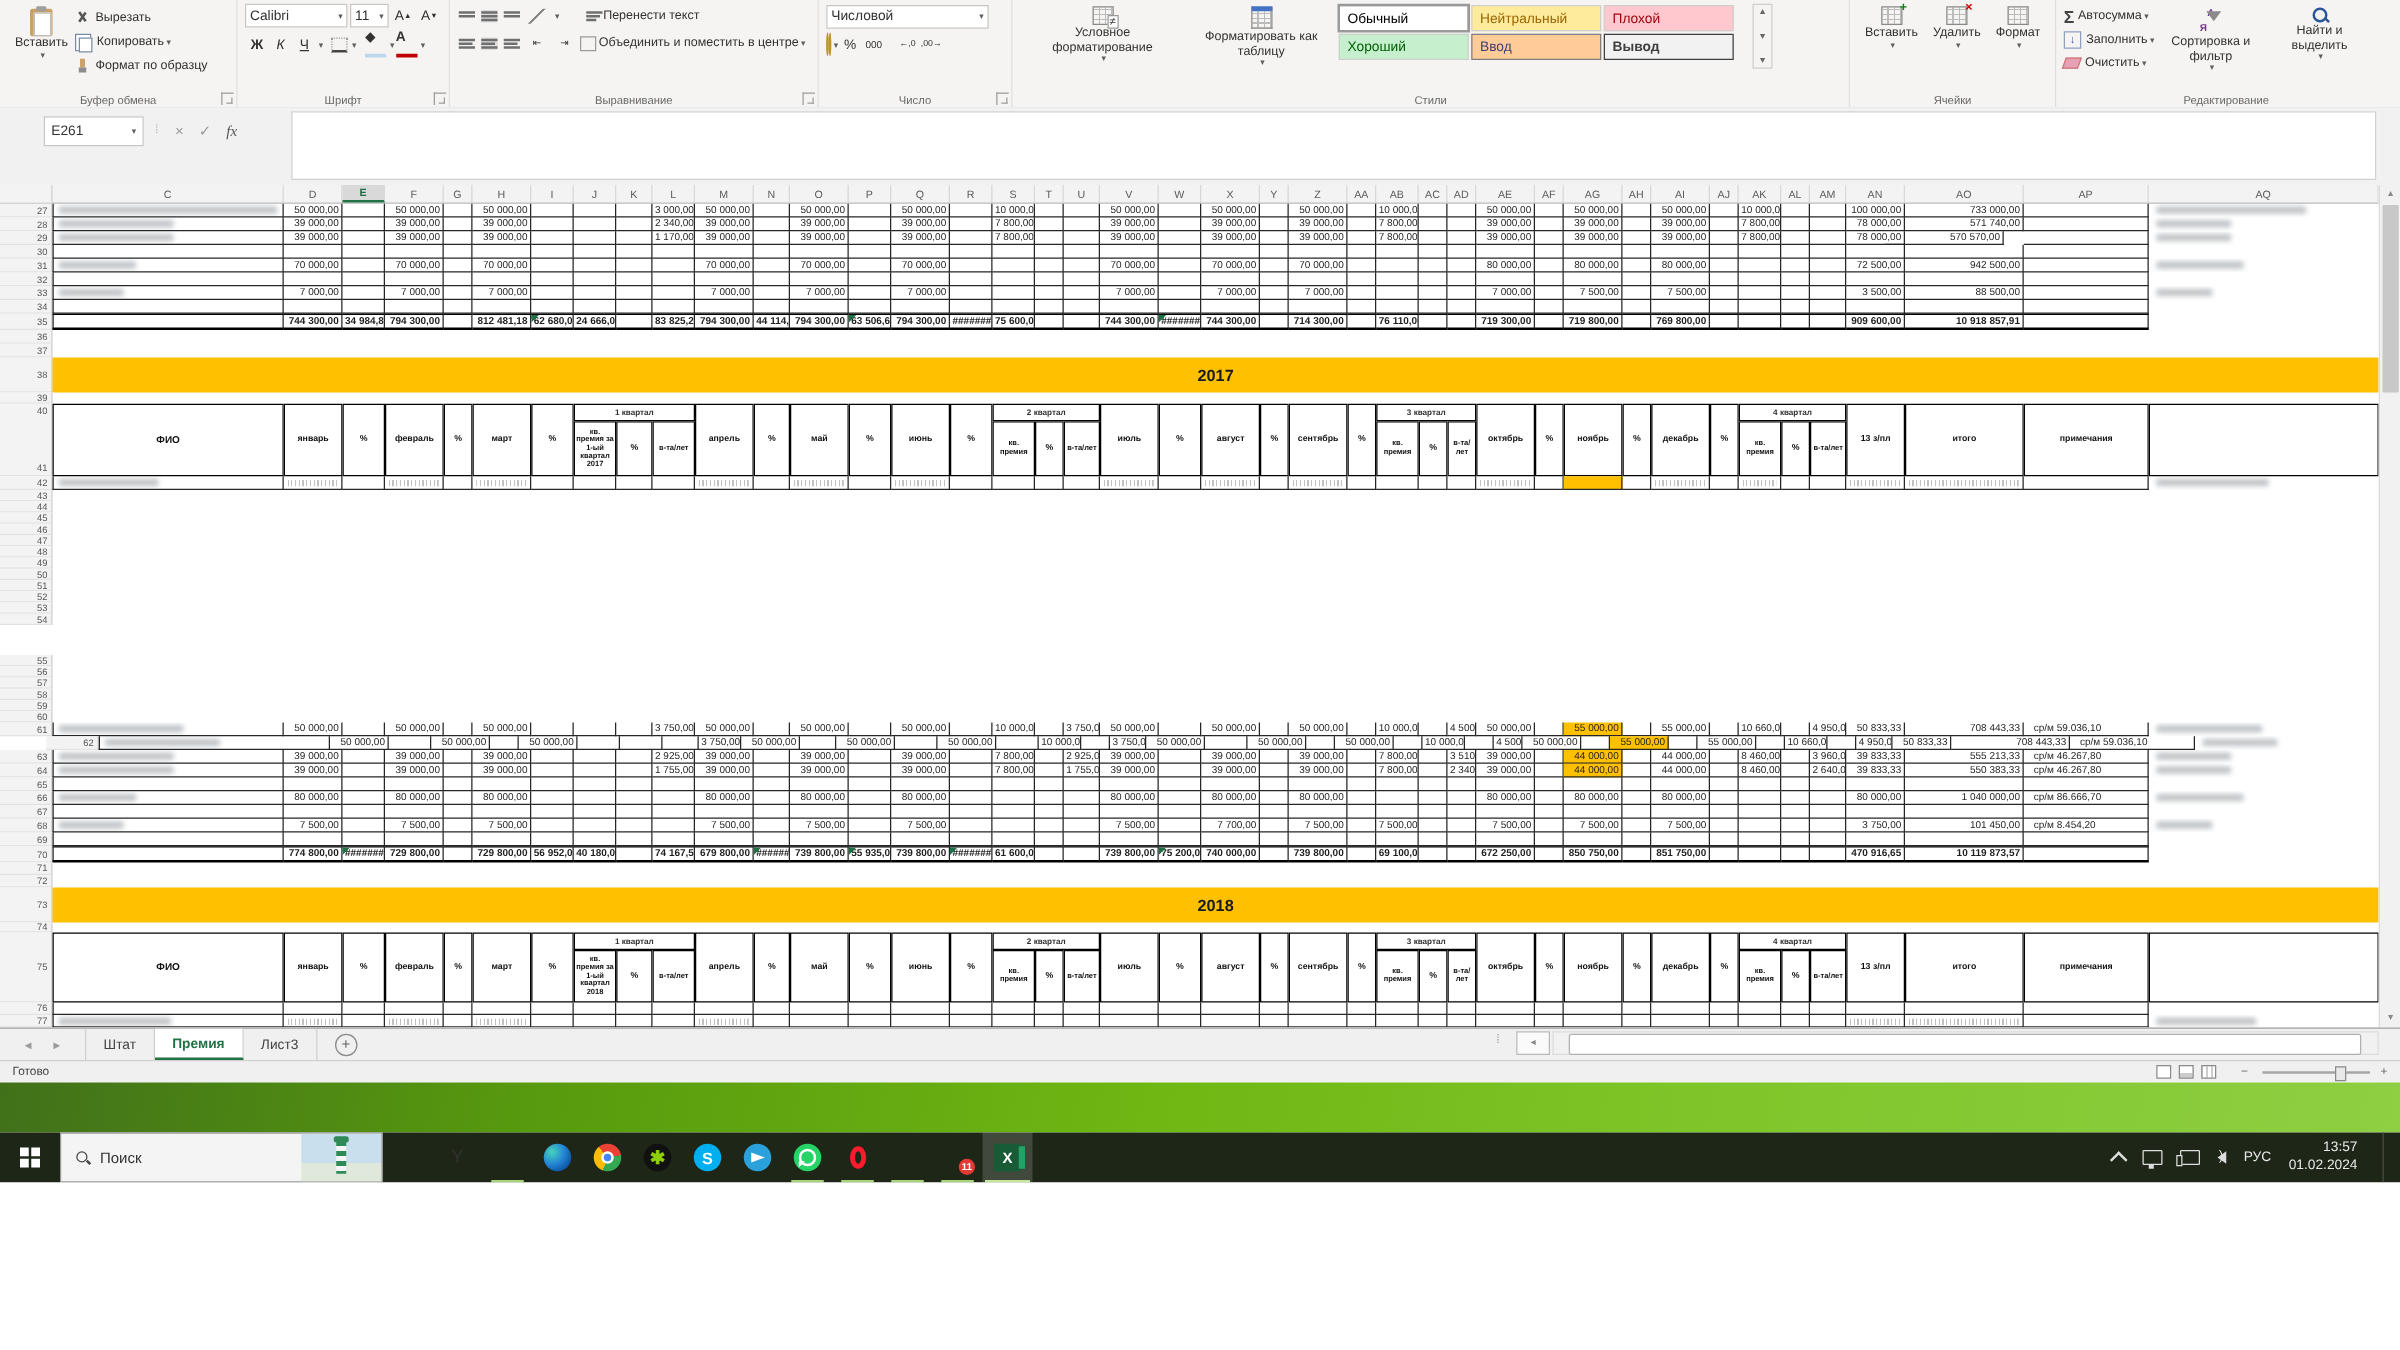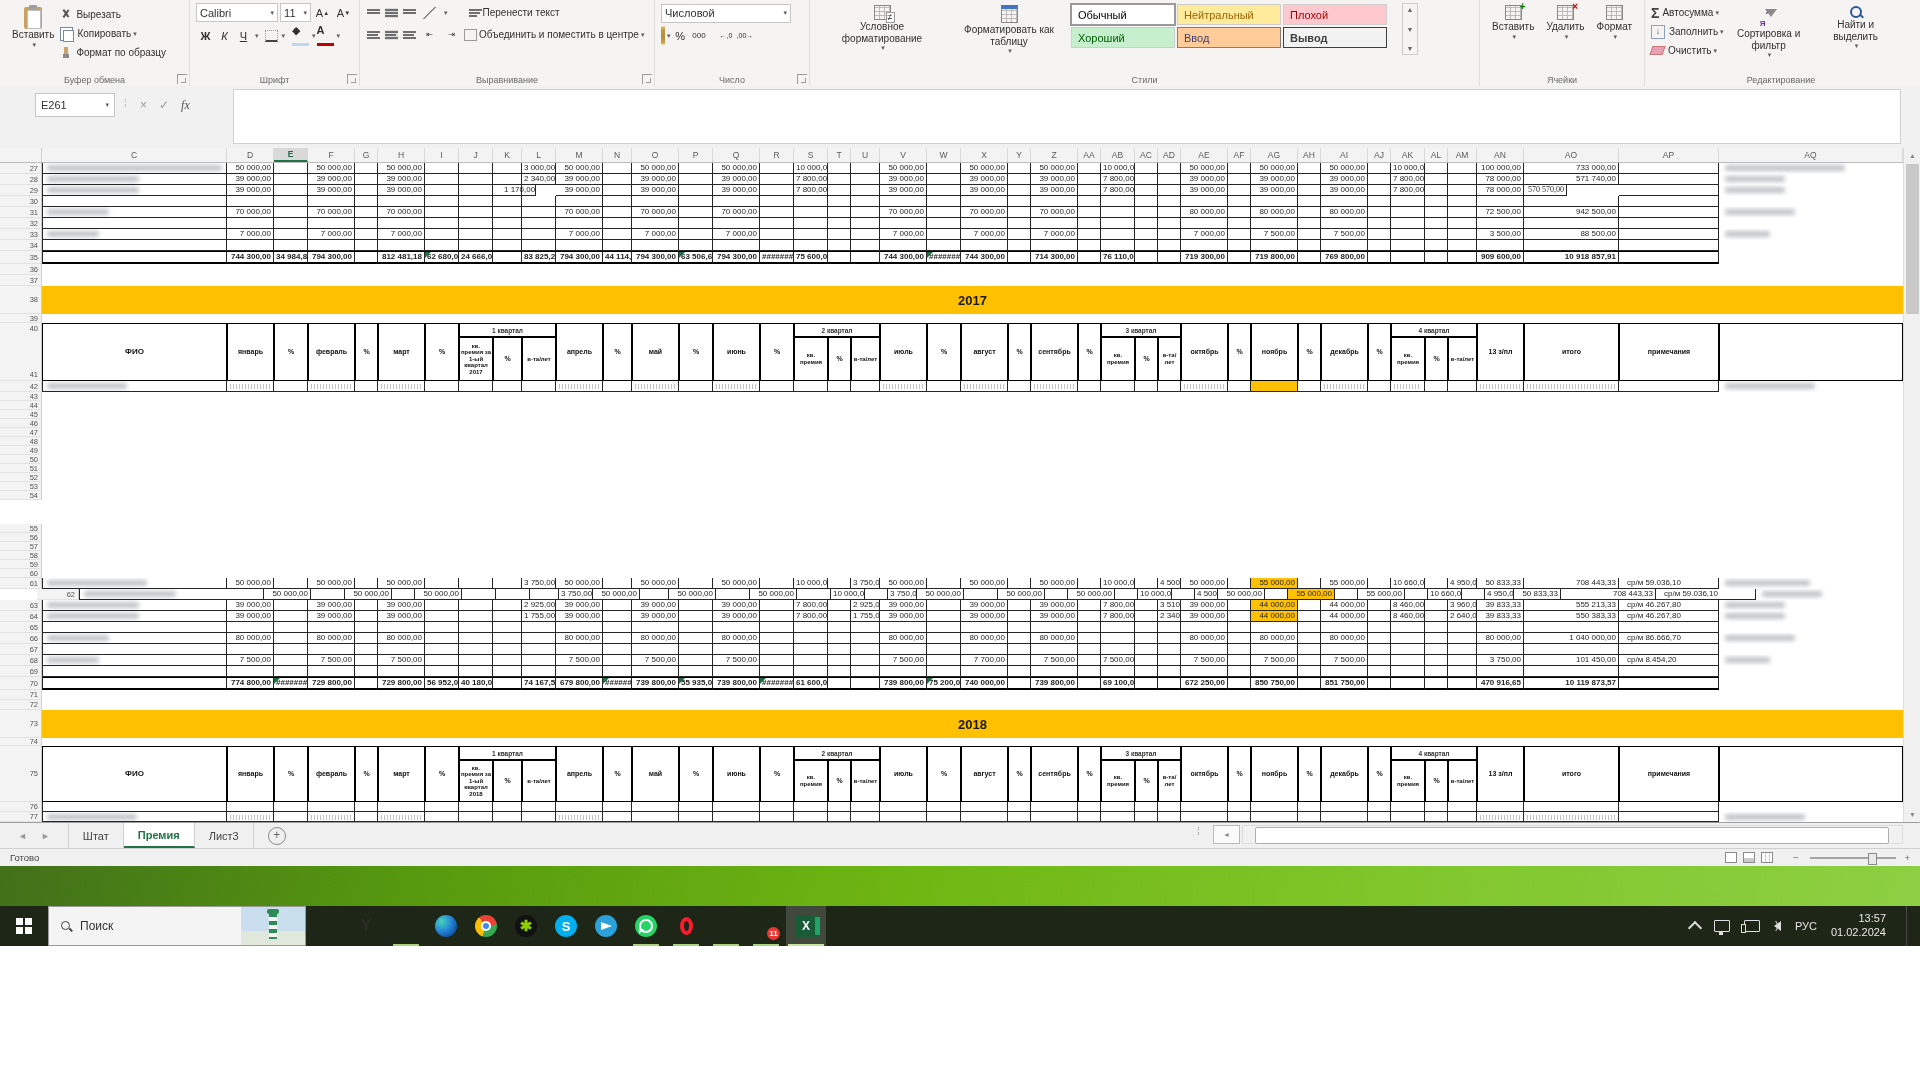--- a/index.html
+++ b/index.html
@@ -542,21 +542,21 @@
               <div class="blurbar" style="left: 4px; width: 92px;"></div>
             </div>
             <div class="tc bordered" style="left: 185px; width: 47px;">39 000,00</div>
             <div class="tc bordered" style="left: 232px; width: 34px;"></div>
             <div class="tc bordered" style="left: 266px; width: 47px;">39 000,00</div>
             <div class="tc bordered" style="left: 313px; width: 23px;"></div>
             <div class="tc bordered" style="left: 336px; width: 47px;">39 000,00</div>
             <div class="tc bordered" style="left: 383px; width: 34px;"></div>
             <div class="tc bordered" style="left: 417px; width: 34px;"></div>
             <div class="tc bordered" style="left: 451px; width: 29px;"></div>
-            <div class="tc bordered" style="left: 460px; width: 34px;">1 170,00</div>
+            <div class="tc bordered" style="left: 480px; width: 34px;">1 170,00</div>
             <div class="tc bordered" style="left: 514px; width: 47px;">39 000,00</div>
             <div class="tc bordered" style="left: 561px; width: 29px;"></div>
             <div class="tc bordered" style="left: 590px; width: 47px;">39 000,00</div>
             <div class="tc bordered" style="left: 637px; width: 34px;"></div>
             <div class="tc bordered" style="left: 671px; width: 47px;">39 000,00</div>
             <div class="tc bordered" style="left: 718px; width: 34px;"></div>
             <div class="tc bordered" style="left: 752px; width: 34px;">7 800,00</div>
             <div class="tc bordered" style="left: 786px; width: 23px;"></div>
             <div class="tc bordered" style="left: 809px; width: 29px;"></div>
             <div class="tc bordered" style="left: 838px; width: 47px;">39 000,00</div>
@@ -571,21 +571,21 @@
             <div class="tc bordered" style="left: 1139px; width: 47px;">39 000,00</div>
             <div class="tc bordered" style="left: 1186px; width: 23px;"></div>
             <div class="tc bordered" style="left: 1209px; width: 47px;">39 000,00</div>
             <div class="tc bordered" style="left: 1256px; width: 23px;"></div>
             <div class="tc bordered" style="left: 1279px; width: 47px;">39 000,00</div>
             <div class="tc bordered" style="left: 1326px; width: 23px;"></div>
             <div class="tc bordered" style="left: 1349px; width: 34px;">7 800,00</div>
             <div class="tc bordered" style="left: 1383px; width: 23px;"></div>
             <div class="tc bordered" style="left: 1406px; width: 29px;"></div>
             <div class="tc bordered" style="left: 1435px; width: 47px;">78 000,00</div>
-            <div class="tc bordered" style="left: 1430px; width: 95px; font-family: Liberation Serif, serif;">570 570,00</div>
+            <div class="tc bordered" style="left: 1466px; width: 95px;">570 570,00</div>
             <div class="tc bordered" style="left: 1577px; width: 100px;"></div>
             <div class="tc" style="left: 1677px; width: 184px;">
               <div class="blurbar" style="left: 6px; width: 60px;"></div>
             </div>
           </div>
         </div>
         <div class="grid-row" style="height: 11px;">
           <div class="gut">30</div>
           <div class="rowbody" style="width: 1861px;">
             <div class="tc bordered leftedge" style="left: 0px; width: 185px;"></div>

